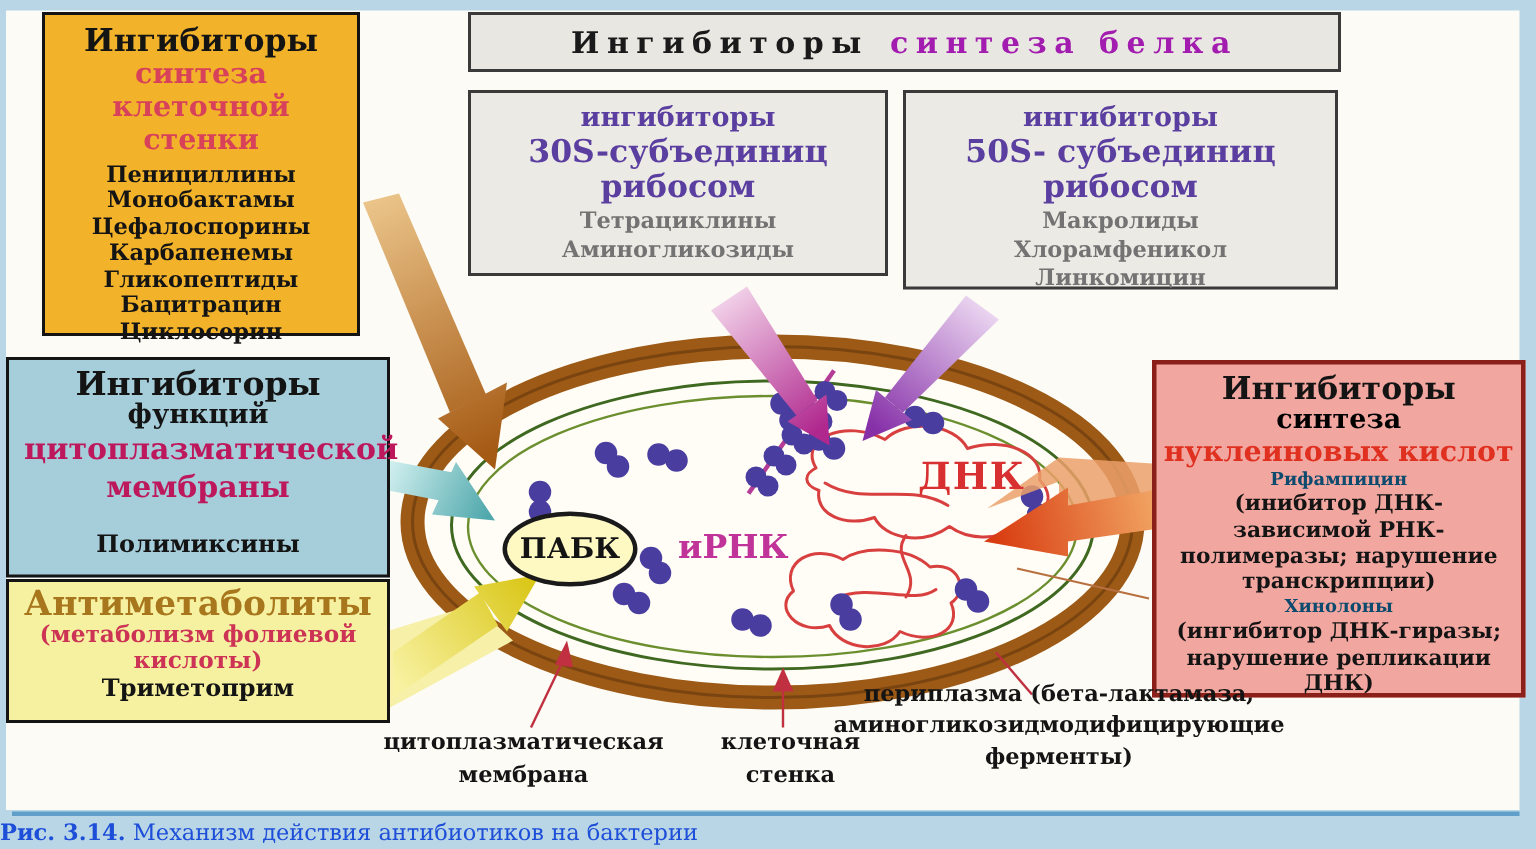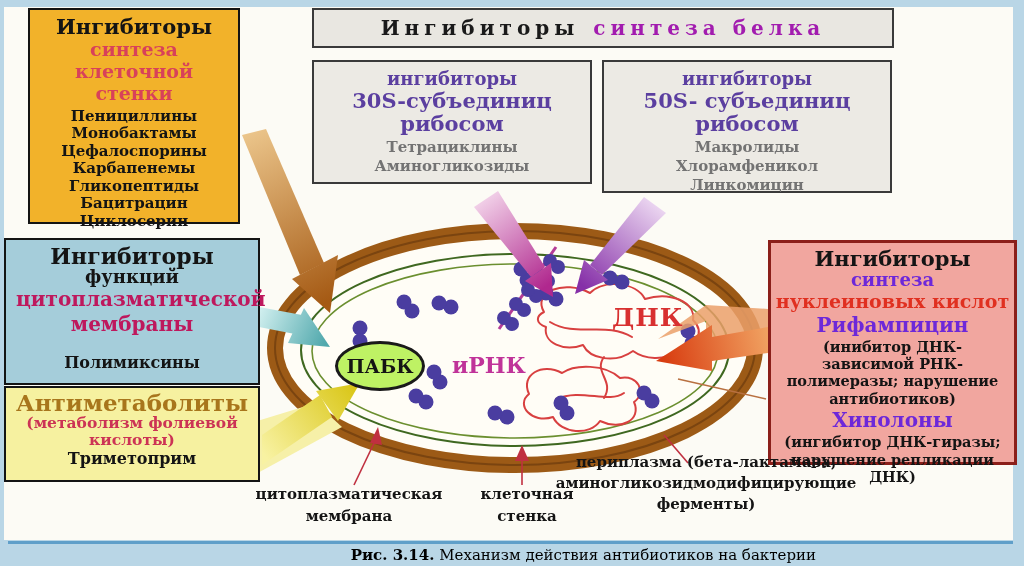--- a/index.html
+++ b/index.html
@@ -57,49 +57,49 @@
   }
   .box-yellow .t1{font-size:23px;font-weight:bold;color:#a8761c;line-height:1.0;}
   .box-yellow .t2{font-size:15.5px;font-weight:bold;color:#cc3355;line-height:1.1;}
   .box-yellow .items{font-size:16px;font-weight:bold;color:#141414;line-height:1.2;margin-top:1px;}
   
   .box-pink{
     left:764px;top:233px;width:249px;height:225px;
     background:#f1a69f;border:3px solid #8b1f1a;padding-top:5px;
   }
   .box-pink .t1{font-size:21px;font-weight:bold;color:#141414;line-height:1.05;}
-  .box-pink .tr1{font-size:18px;font-weight:bold;color:#6d28d9;line-height:1.15;}
+  .box-pink .tr1{font-size:18px;font-weight:bold;color:#000000;line-height:1.15;}
   .box-pink .tr2{font-size:19px;font-weight:bold;color:#e03020;line-height:1.1;}
-  .box-pink .drug{font-size:20px;font-weight:bold;color:#6d28d9;line-height:1.3;}
+  .box-pink .drug{font-size:12px;font-weight:bold;color:#0c4a6e;line-height:1.3;}
   .box-pink .note{font-size:14.5px;font-weight:bold;color:#141414;line-height:1.2;padding:0 6px;}
   
   .pabk{
     position:absolute;left:331px;top:334px;width:84px;height:44px;
-    background:#bef264;border:3px solid #1a1a1a;border-radius:50%;
+    background:#fef9c3;border:3px solid #1a1a1a;border-radius:50%;
     display:flex;align-items:center;justify-content:center;
     font-size:19px;font-weight:bold;color:#141414;
   }
   .irnk{
     position:absolute;left:448px;top:345px;width:100px;
     font-size:22px;font-weight:bold;color:#c03399;text-align:left;
   }
   .dnk{
     position:absolute;left:608px;top:296px;width:100px;
     font-size:25px;font-weight:bold;color:#d83030;letter-spacing:1px;text-align:left;
   }
   
   .plabel{position:absolute;font-size:15px;font-weight:bold;color:#141414;text-align:center;line-height:1.45;}
   .pl-membrane{left:250px;top:477px;width:190px;}
   .pl-wall{left:458px;top:477px;width:130px;}
   .pl-periplasm{left:543px;top:445px;width:318px;line-height:1.4;}
   
   .cap-line{position:absolute;left:8px;top:541px;width:1005px;height:3px;background:#5f9fc9;}
   .caption{
-    position:absolute;left:0;top:546px;width:816px;text-align:right;
-    font-size:15px;color:#000000;
+    position:absolute;left:0;top:546px;width:816px;text-align:left;
+    font-size:15px;color:#1d4ed8;
   }
   .caption .cap-bold{font-weight:bold;}
   svg.scene{position:absolute;left:0;top:0;pointer-events:none;}
 </style>
 </head>
 <body>
 
 <div class="canvas">
 
   <svg class="scene" width="1009" height="533" viewBox="0 0 1009 533">
@@ -281,21 +281,21 @@
     <div class="items">
       <div>Триметоприм</div>
     </div>
   </div>
 
   <div class="box box-pink">
     <div class="t1">Ингибиторы</div>
     <div class="tr1">синтеза</div>
     <div class="tr2">нуклеиновых кислот</div>
     <div class="drug">Рифампицин</div>
-    <div class="note">(инибитор ДНК-зависимой РНК-полимеразы; нарушение антибиотиков)</div>
+    <div class="note">(инибитор ДНК-зависимой РНК-полимеразы; нарушение транскрипции)</div>
     <div class="drug">Хинолоны</div>
     <div class="note">(ингибитор ДНК-гиразы; нарушение репликации ДНК)</div>
   </div>
 
   <div class="pabk">ПАБК</div>
   <div class="irnk">иРНК</div>
   <div class="dnk">ДНК</div>
 
   <div class="plabel pl-wall">клеточная стенка</div>
   <div class="plabel pl-membrane">цитоплазматическая мембрана</div>

